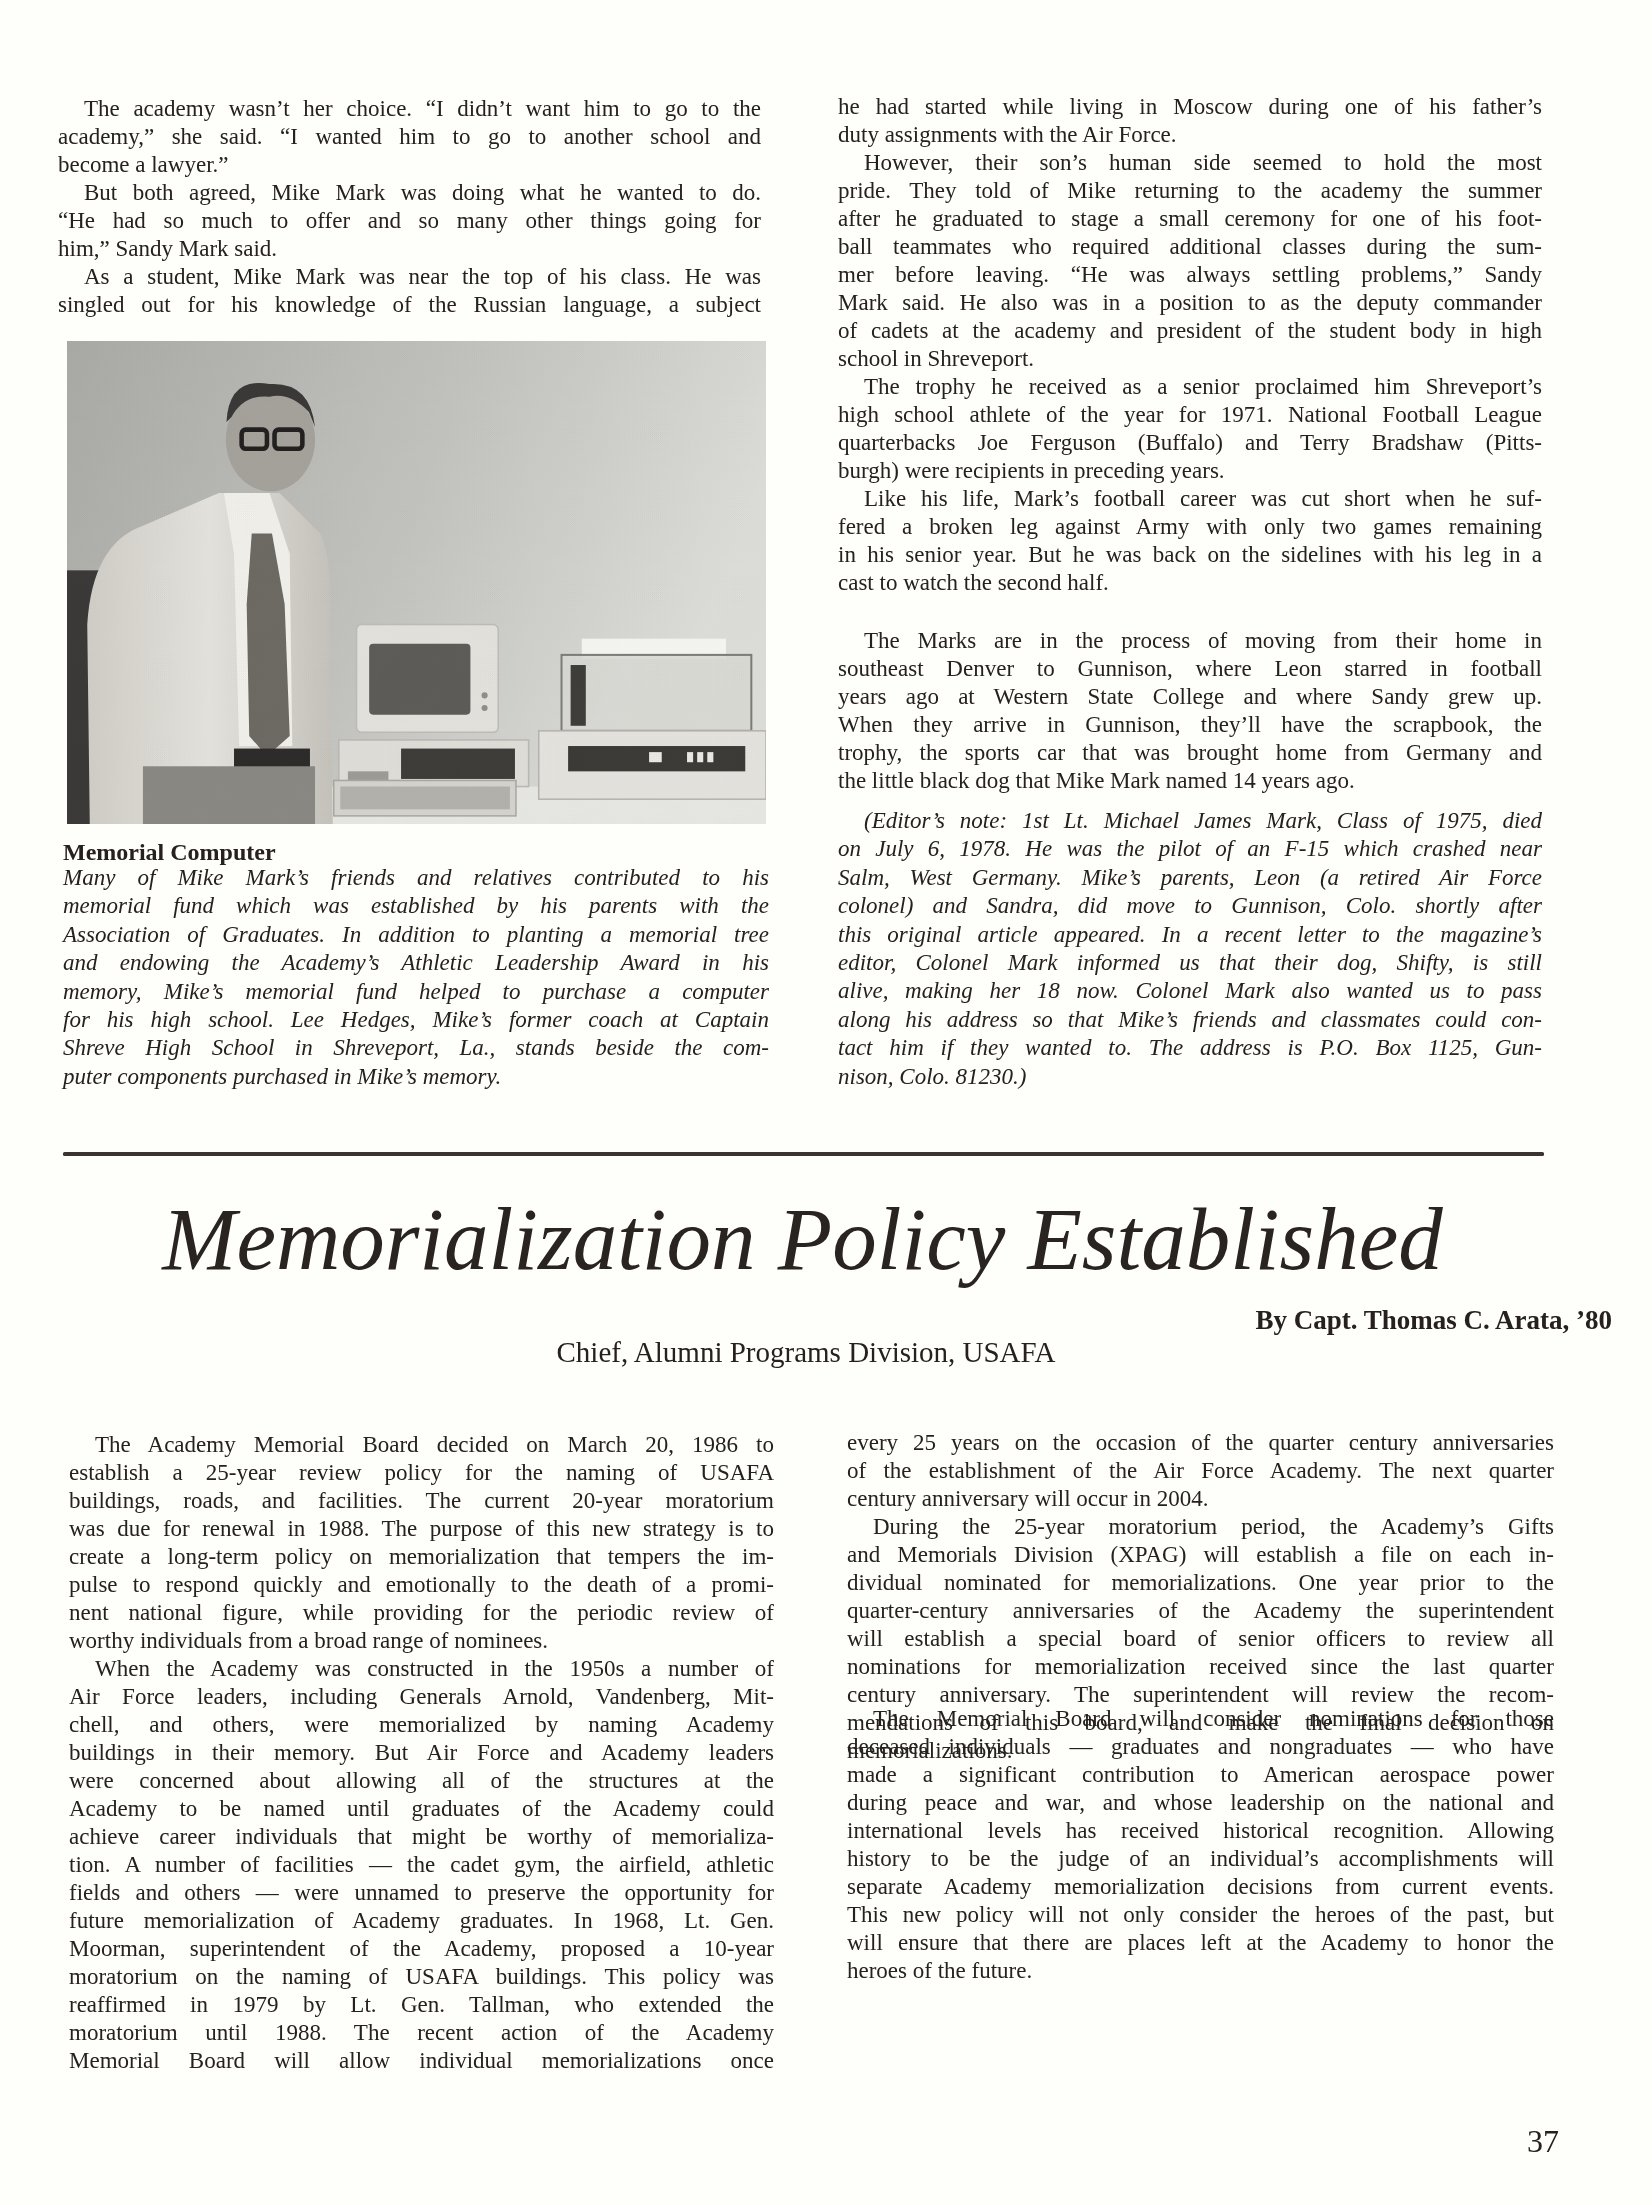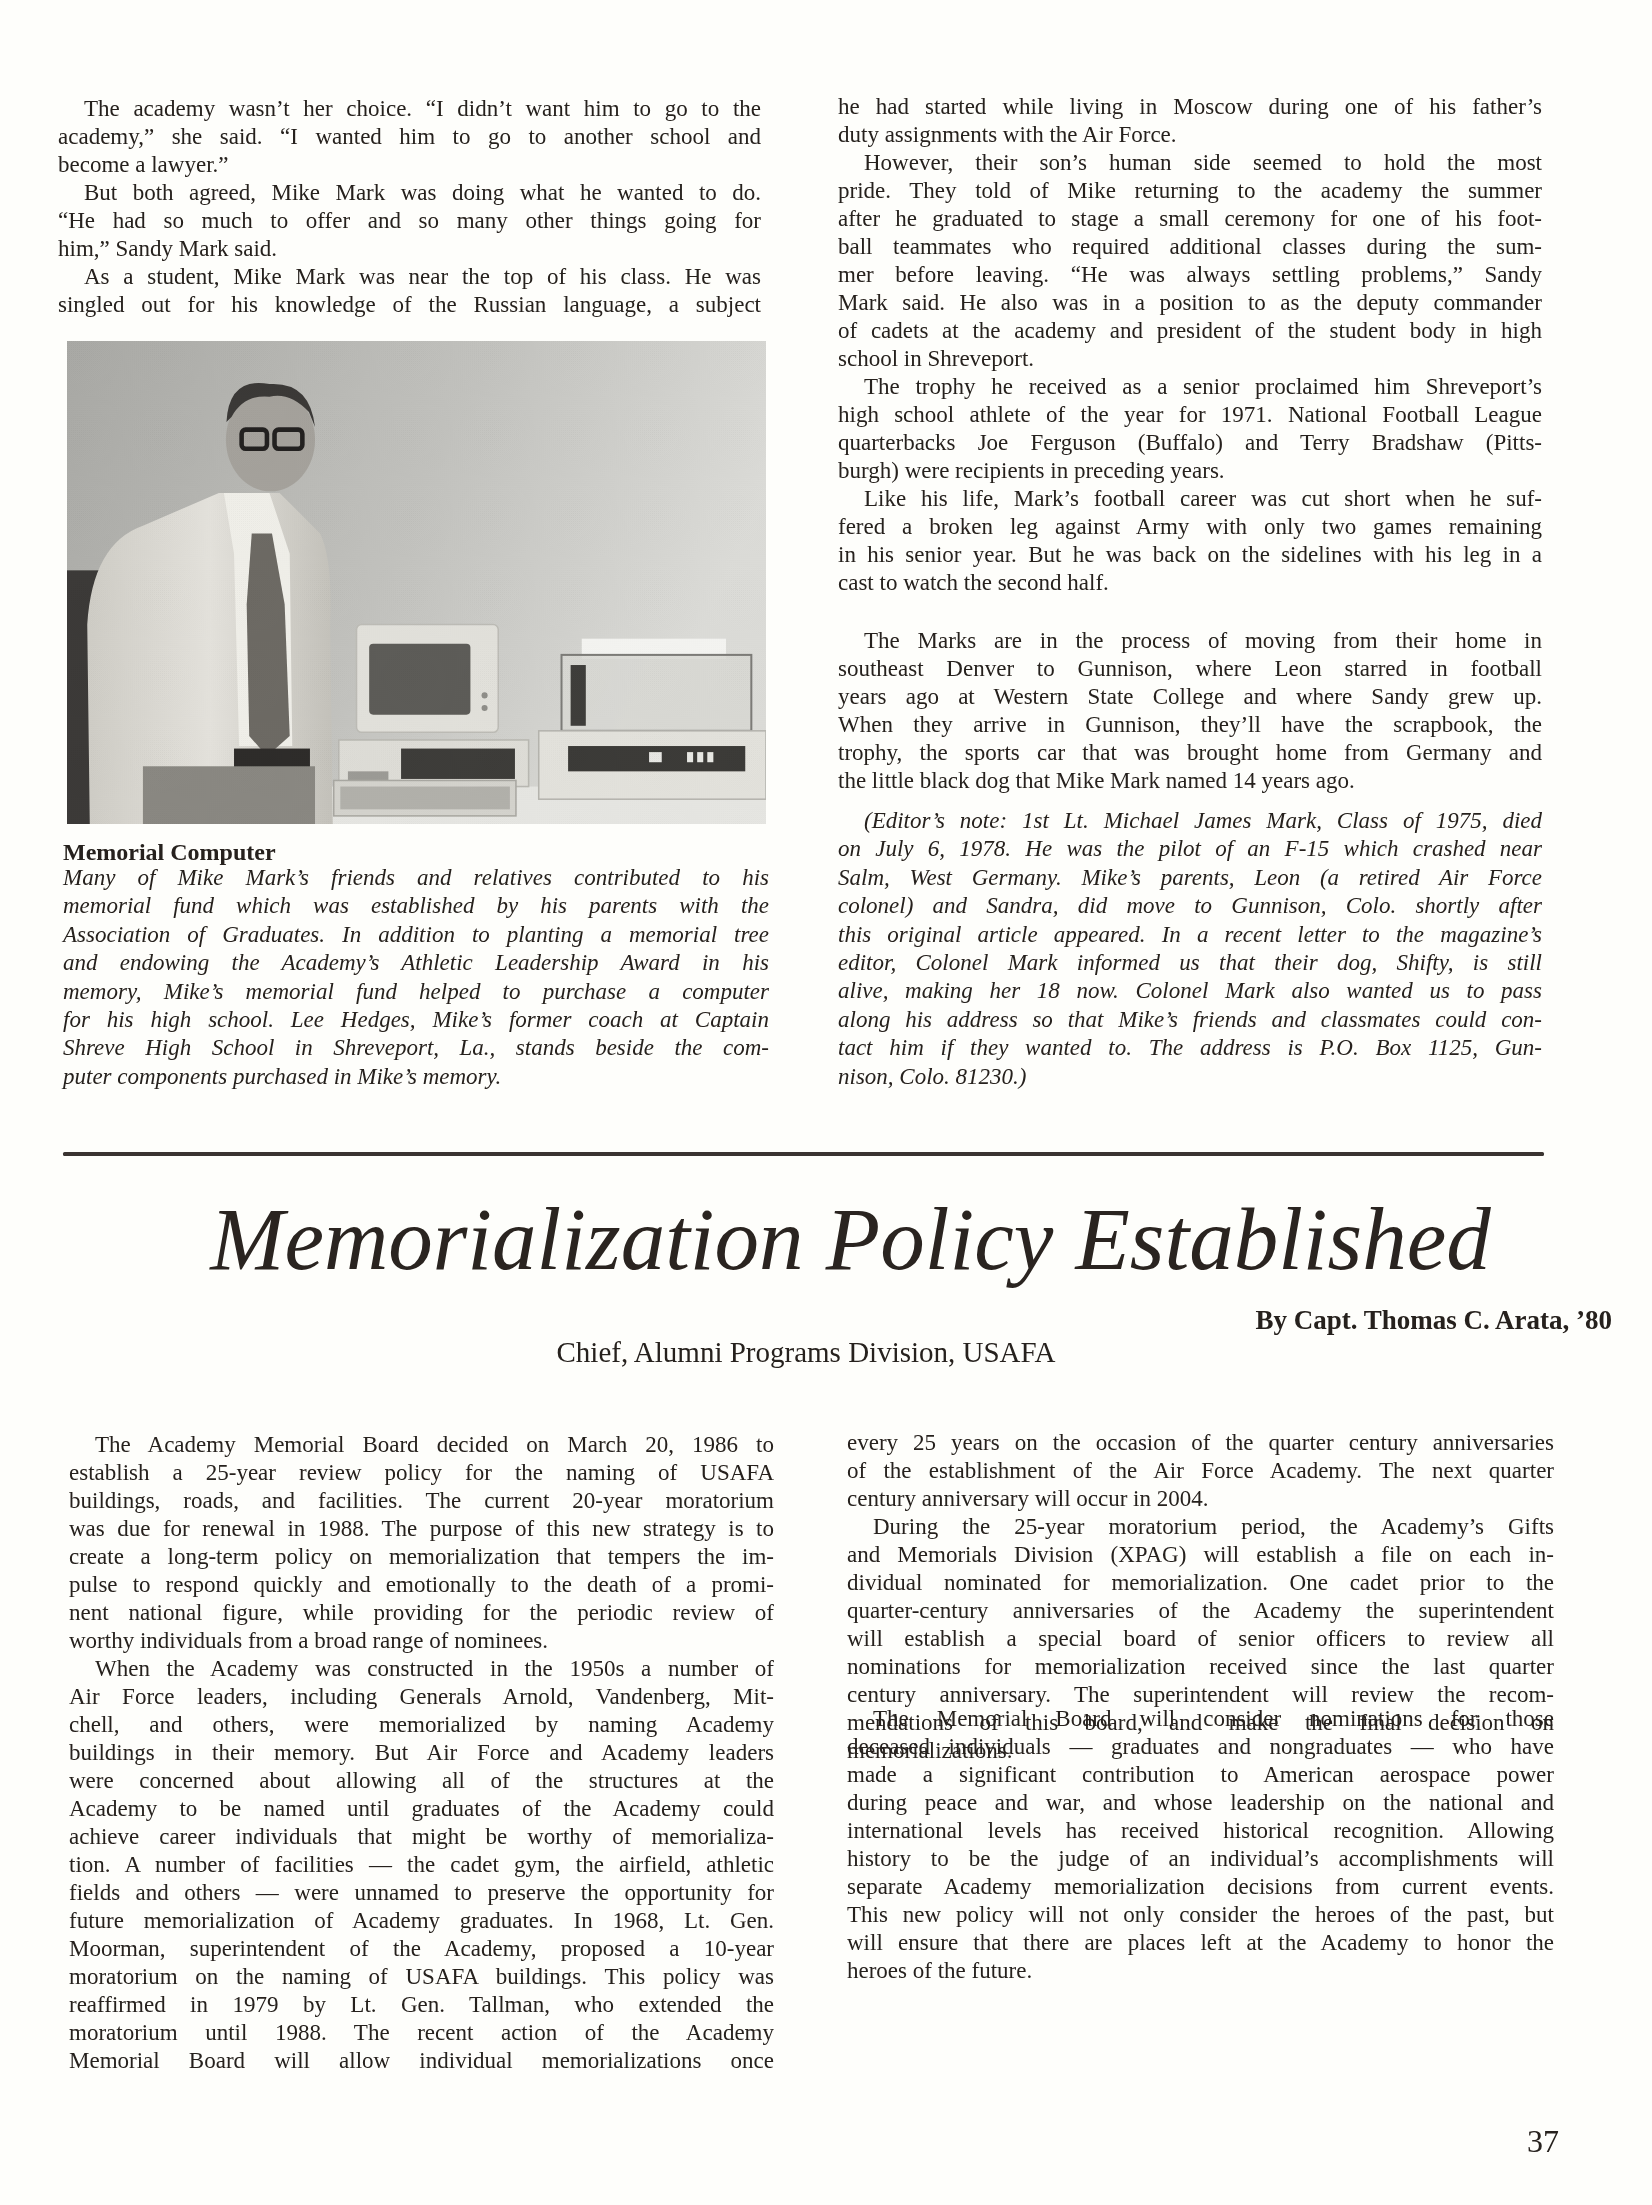--- a/index.html
+++ b/index.html
@@ -30,21 +30,21 @@
     position: absolute; left: 63px; top: 838px; font-size: 24px; font-weight: bold;
     height: 28px; line-height: 28px; white-space: nowrap;
   }
   .rule {
     position: absolute; left: 63px; top: 1152px; width: 1481px; height: 3.5px;
     background: #3a3431; border-radius: 1.5px;
   }
   .title {
     position: absolute; left: 0; width: 1605px; top: 1195px; text-align: center;
     font-style: italic; font-size: 89px; line-height: 89px; height: 89px;
-    white-space: nowrap; color: #2a2420; padding-left: 48px;
+    white-space: nowrap; color: #2a2420;
   }
   .byline {
     position: absolute; left: 0; width: 1612px; top: 1307px; text-align: right;
     font-weight: bold; font-size: 27px; line-height: 27px; white-space: nowrap;
   }
   .author-role {
     position: absolute; left: 0; width: 1612px; top: 1338px; text-align: center;
     font-size: 29px; line-height: 29px; white-space: nowrap; font-family: Liberation Serif, serif;
   }
   .page-num {
@@ -217,21 +217,21 @@
   <div class="ln">moratorium until 1988. The recent action of the Academy</div>
   <div class="ln">Memorial Board will allow individual memorializations once</div>
 </div>
 
 <div class="blk p553" style="left:847px; top:1429px; width:707px;">
   <div class="ln">every 25 years on the occasion of the quarter century anniversaries</div>
   <div class="ln">of the establishment of the Air Force Academy. The next quarter</div>
   <div class="ln end">century anniversary will occur in 2004.</div>
   <div class="ln ind">During the 25-year moratorium period, the Academy’s Gifts</div>
   <div class="ln">and Memorials Division (XPAG) will establish a file on each in-</div>
-  <div class="ln">dividual nominated for memorialization. One cadet prior to the</div>
+  <div class="ln">dividual nominated for memorializations. One year prior to the</div>
   <div class="ln">quarter-century anniversaries of the Academy the superintendent</div>
   <div class="ln">will establish a special board of senior officers to review all</div>
   <div class="ln">nominations for memorialization received since the last quarter</div>
   <div class="ln">century anniversary. The superintendent will review the recom-</div>
   <div class="ln">mendations of this board, and make the final decision on</div>
   <div class="ln end">memorializations.</div>
 </div>
 
 <div class="blk" style="left:847px; top:1705px; width:707px;">
   <div class="ln ind">The Memorial Board will consider nominations for those</div>

